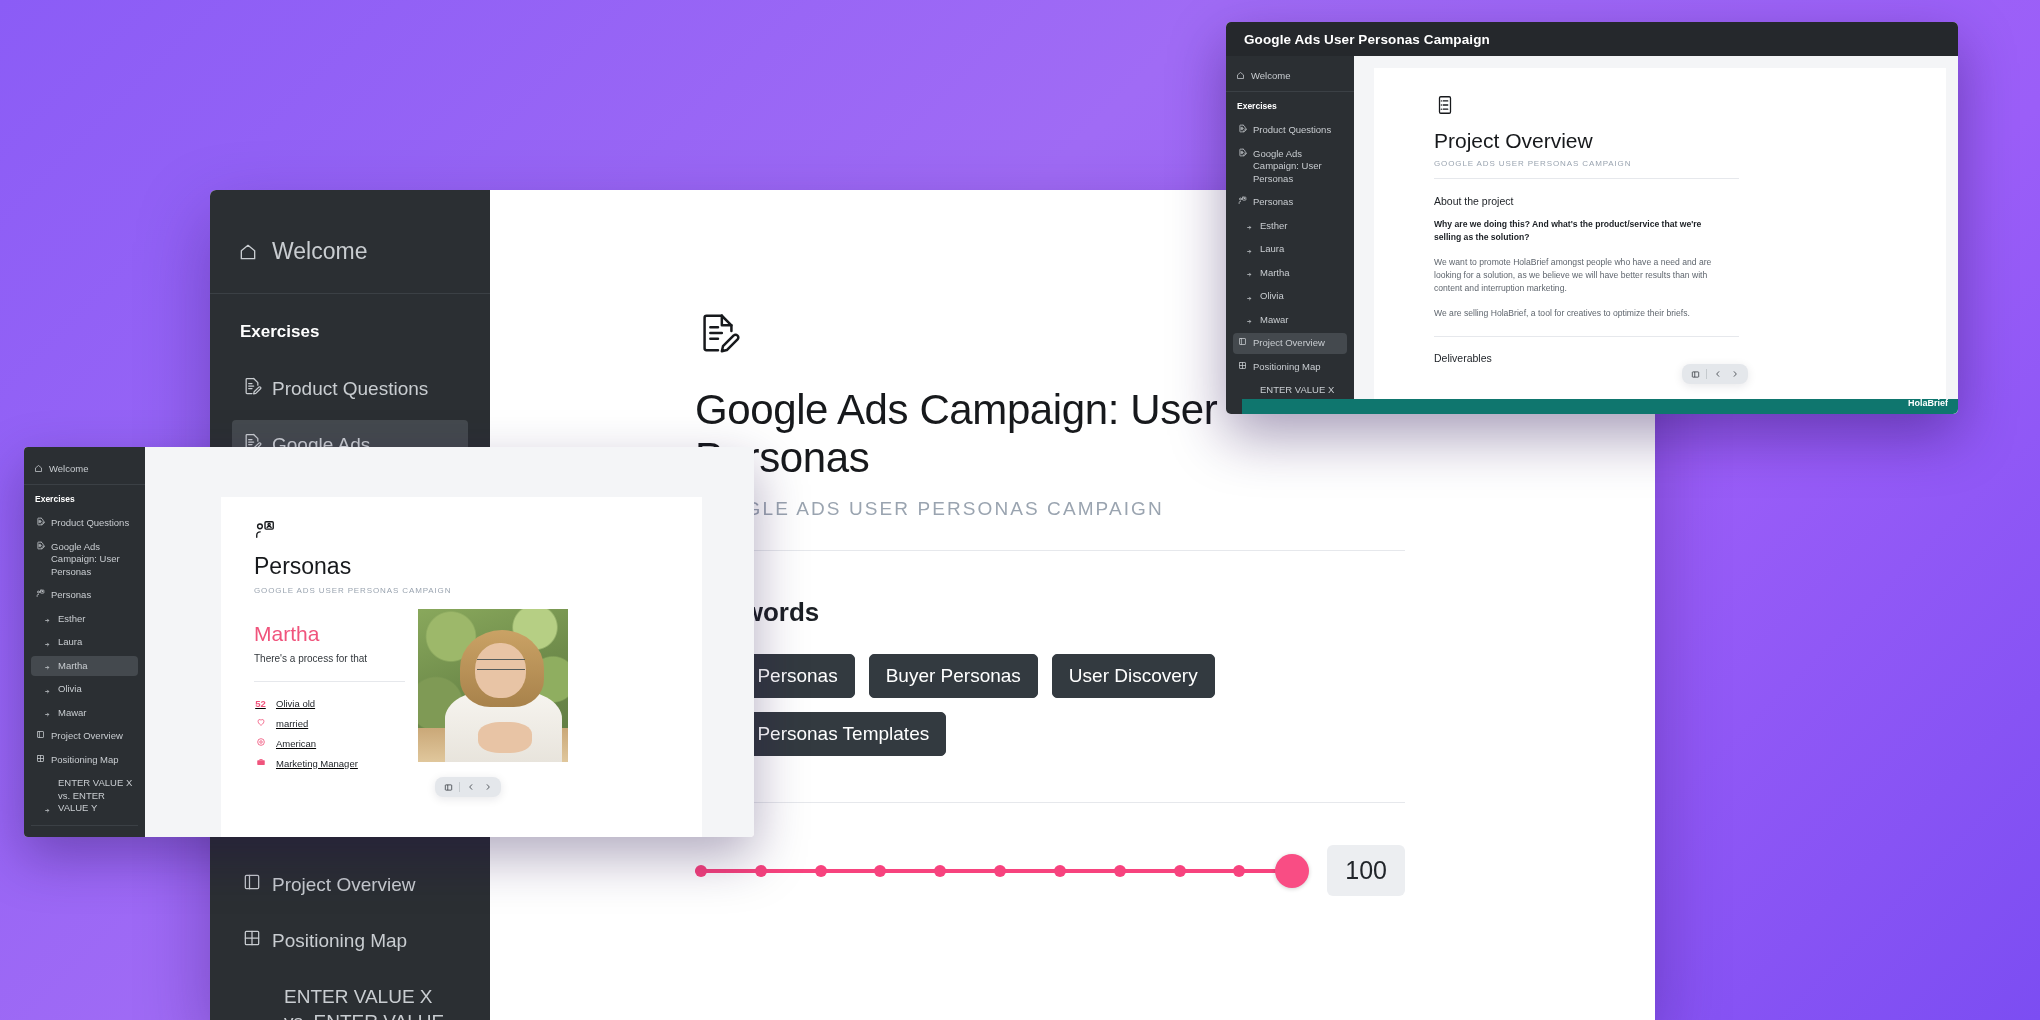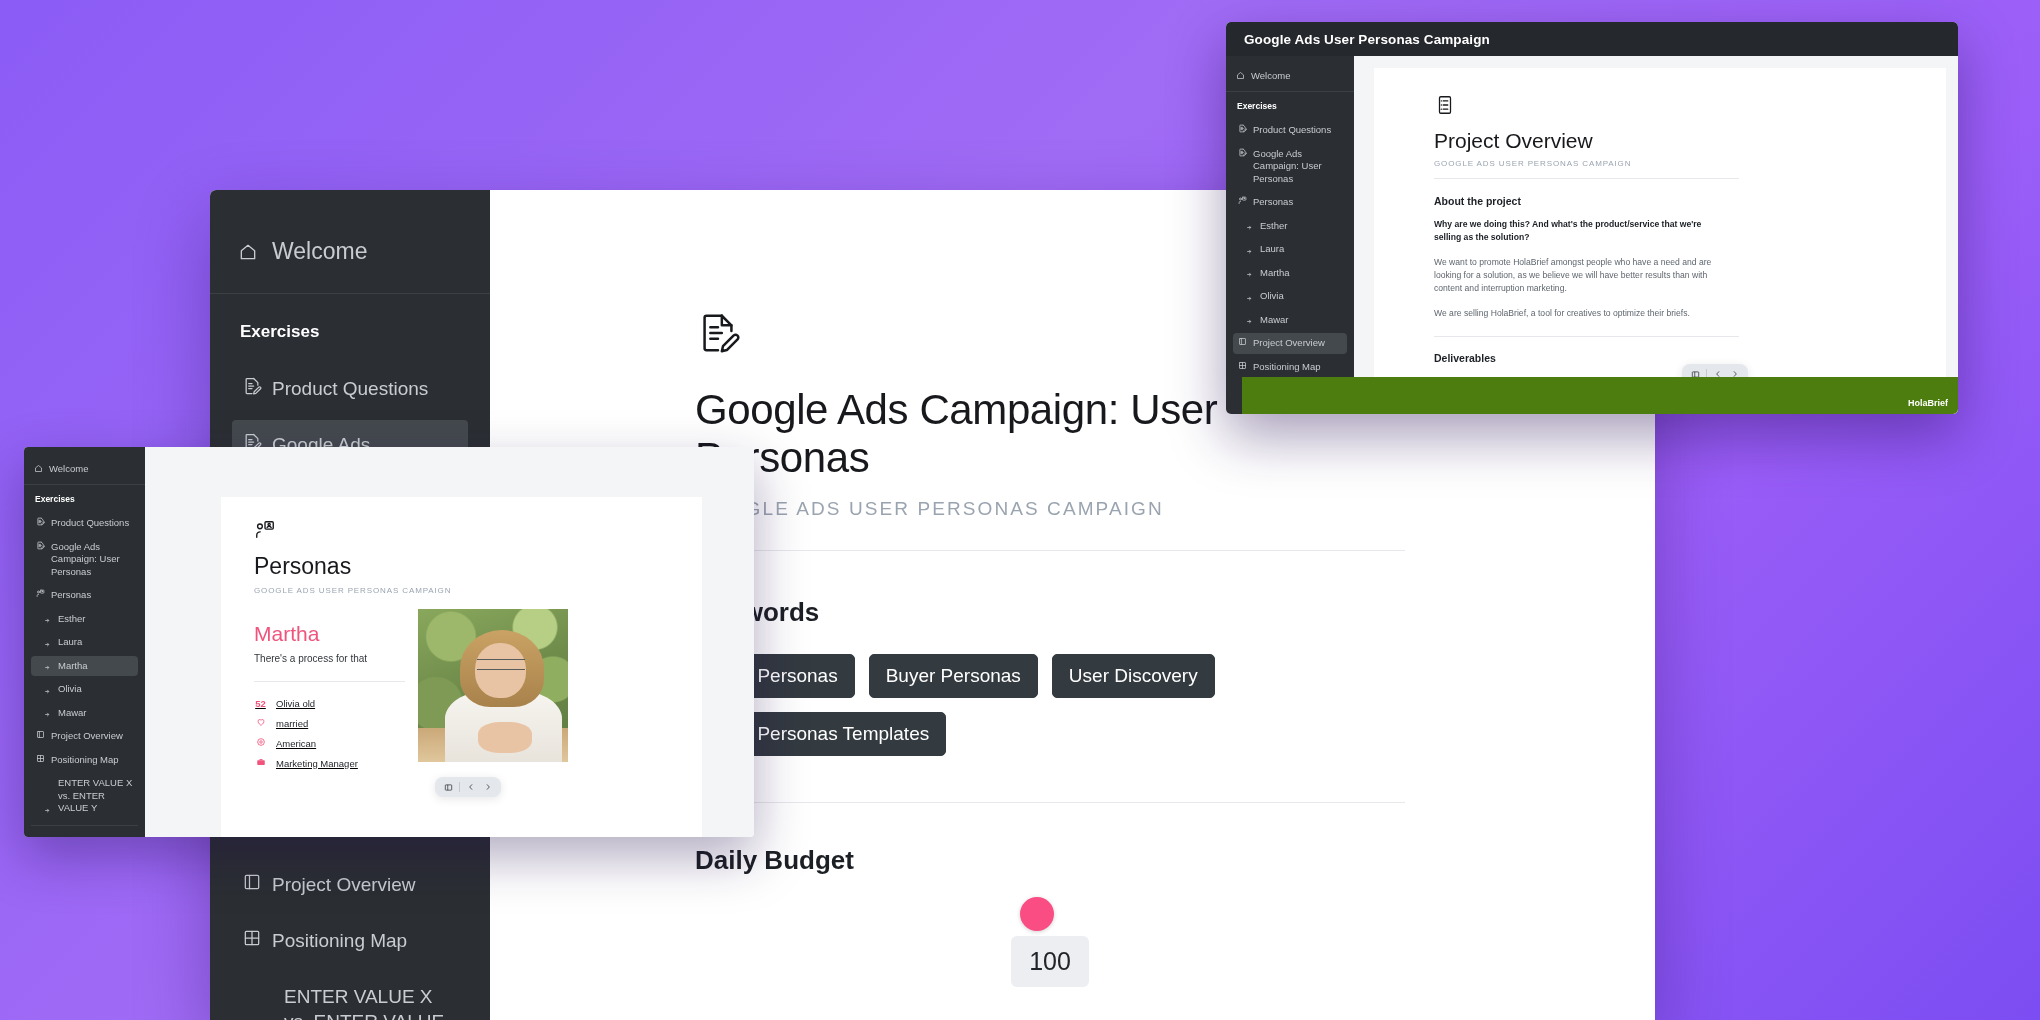--- a/index.html
+++ b/index.html
@@ -55,21 +55,21 @@
   .main-eyebrow { font-size: 19px; margin-top: 16px; }
   .main-sep { margin: 30px 0 0 0; width: 710px; }
   .sec-h { font-size: 26px; font-weight: bold; color: #1c2025; }
   .sub-q { font-size: 21px; font-weight: bold; color: #1c2025; }
   .chips { display: flex; gap: 14px; flex-wrap: wrap; }
   .chip {
     background: #333a40; color: #fff; font-size: 19px;
     padding: 10px 16px; border-radius: 5px; white-space: nowrap;
     border: 1px solid #333a40;
   }
-  .slider-wrap { display: flex; align-items: center; gap: 22px; width: 710px; flex-direction: column; }
+  .slider-wrap { display: flex; align-items: center; gap: 22px; width: 710px; }
   .slider { position: relative; flex: 1; height: 34px; display: flex; align-items: center; }
   .slider-track { position: absolute; left: 0; right: 0; height: 4px; background: #f7437e; border-radius: 2px; }
   .slider-dots { position: absolute; left: 0; right: 0; display: flex; justify-content: space-between; align-items: center; }
   .dot { width: 12px; height: 12px; border-radius: 50%; background: #f7437e; }
   .thumb {
     position: absolute; right: -4px; width: 34px; height: 34px; border-radius: 50%;
     background: #f94d84; box-shadow: 0 1px 4px rgba(0,0,0,.18);
   }
   .slider-val {
     background: #eceef1; color: #21252a; font-size: 25px;
@@ -103,32 +103,32 @@
   #tr-window .sb-top .nav-item { font-size: 9.5px; gap: 6px; align-items: center; }
   #tr-window .sb-body { padding: 9px 7px; }
   #tr-window .sec-label { font-size: 8.5px; margin: 0 4px 9px 4px; }
   #tr-window .sb-body .nav-item { font-size: 9.5px; line-height: 1.32; padding: 4px 5px; margin-bottom: 3px; gap: 6px; }
   #tr-doc { flex: 1; background: #f4f5f7; position: relative; overflow: hidden; padding: 12px 0 0 0; }
   #tr-page { background: #fff; margin: 0 12px 0 20px; height: 100%; position: relative; }
   .tr-content { padding: 26px 0 0 60px; width: 340px; }
   .tr-title { font-size: 21px; color: #17191c; font-weight: 400; margin-top: 9px; }
   .tr-eyebrow { font-size: 8px; margin-top: 6px; }
   .tr-sep { margin-top: 10px; width: 305px; }
-  .tr-h3 { font-size: 10.5px; font-weight: bold; color: #1c2025; }
+  .tr-h3 { font-size: 10.5px; font-weight: normal; color: #1c2025; }
   .tr-q { font-size: 8.6px; font-weight: bold; color: #1c2025; line-height: 1.5; }
   .tr-p { font-size: 8.6px; color: #5f666e; line-height: 1.55; }
   #tr-pager { position:absolute; left: 308px; top: 296px; height: 20px; padding: 0 5px; }
   #tr-pager .pg-btn { width: 17px; height: 20px; }
   #tr-pager .divider { width: 1px; height: 10px; margin: 0 2px; }
   #tr-brand {
     position: absolute; right: 10px; bottom: 6px;
     font-size: 9px; font-weight: bold; color: #ffffff;
   }
   #tr-footbar {
-    position: absolute; left:16px; right:0; bottom:0; height: 37px; background:#4d7c0f;
+    position: absolute; left:16px; right:0; bottom:0; height: 15px; background:#0f766e;
   }
 
   
   #bl-window {
     left: 24px; top: 447px; width: 730px; height: 390px;
     border-radius: 4px; overflow: hidden;
     box-shadow: 0 20px 52px rgba(30,10,70,.34);
     display: flex;
   }
   #bl-window .win-sidebar { width: 121px; flex: 0 0 121px; }
@@ -343,21 +343,20 @@
               <div class="chip">User Personas</div>
               <div class="chip">Buyer Personas</div>
               <div class="chip">User Discovery</div>
               <div class="chip">User Personas Templates</div>
             </div>
         </div>
 
         <div class="rule" style="margin-top:46px;width:710px;"></div>
 
         <div style="margin-top:42px;">
-          <div class="sec-h">Daily Budget</div>
 
           <div class="slider-wrap" style="margin-top:38px;">
             <div class="slider">
               <div class="slider-track"></div>
               <div class="slider-dots" id="slider-dots">
                   <div class="dot"></div>
                   <div class="dot"></div>
                   <div class="dot"></div>
                   <div class="dot"></div>
                   <div class="dot"></div>

